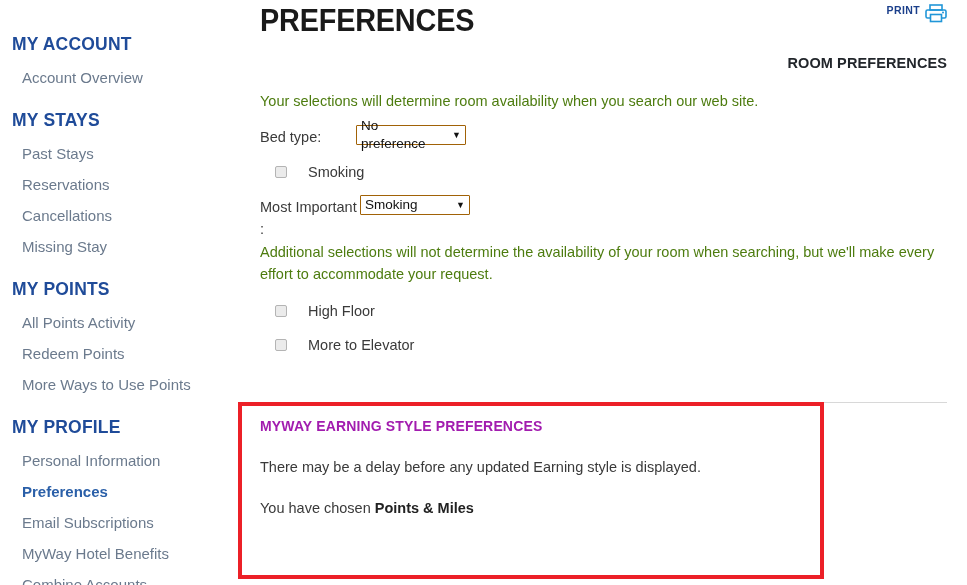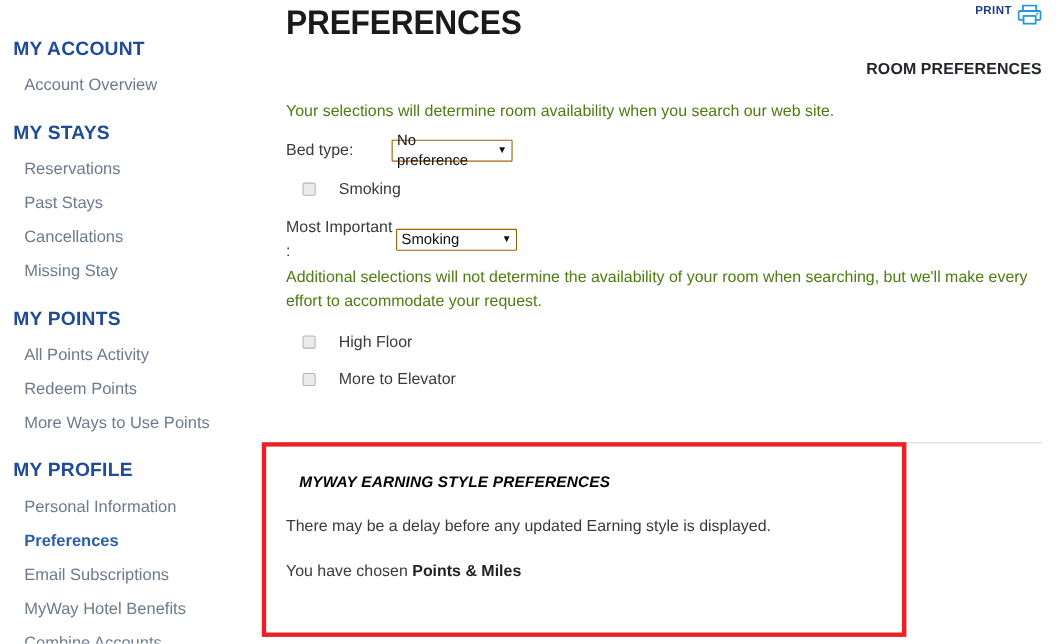--- a/index.html
+++ b/index.html
@@ -110,21 +110,21 @@
     font-size: 14.5px;
     color: #4d7c0f;
     line-height: 22px;
     margin: 17px 0 0 0;
     max-width: 690px;
   }
 
   
   .field-row {
     display: flex;
-    align-items: center;
+    align-items: flex-start;
     margin-top: 13px;
   }
   .field-label {
     font-size: 14.5px;
     color: #3a3a3a;
     line-height: 22px;
     width: 96px;
     flex: 0 0 auto;
     padding-top: 1px;
   }
@@ -195,25 +195,24 @@
     top: 402px;
     width: 586px;
     height: 177px;
     border: 4px solid #ec2027;
     background: transparent;
     padding: 10px 18px 0 18px;
   }
   #myway-heading {
     font-size: 14px;
     font-weight: bold;
-    color: #000000;
+    color: #a21caf;
     letter-spacing: 0.15px;
     line-height: 20px;
-    margin: 12px;
-    font-style: italic;
+    margin: 0;
   }
   .myway-text {
     font-size: 14.5px;
     color: #3a3a3a;
     line-height: 20px;
     margin: 21px 0 0 0;
   }
   .myway-text b { font-weight: bold; color: #222; }
 </style>
 </head>
@@ -224,22 +223,22 @@
   <nav id="sidebar">
 
     <div class="nav-group">
       <div class="nav-heading">MY ACCOUNT</div>
       <div class="nav-item">Account Overview</div>
     </div>
     <div class="nav-gap"></div>
 
     <div class="nav-group">
       <div class="nav-heading">MY STAYS</div>
+      <div class="nav-item">Past Stays</div>
       <div class="nav-item">Reservations</div>
-      <div class="nav-item">Past Stays</div>
       <div class="nav-item">Cancellations</div>
       <div class="nav-item">Missing Stay</div>
     </div>
     <div class="nav-gap"></div>
 
     <div class="nav-group">
       <div class="nav-heading">MY POINTS</div>
       <div class="nav-item">All Points Activity</div>
       <div class="nav-item">Redeem Points</div>
       <div class="nav-item">More Ways to Use Points</div>

